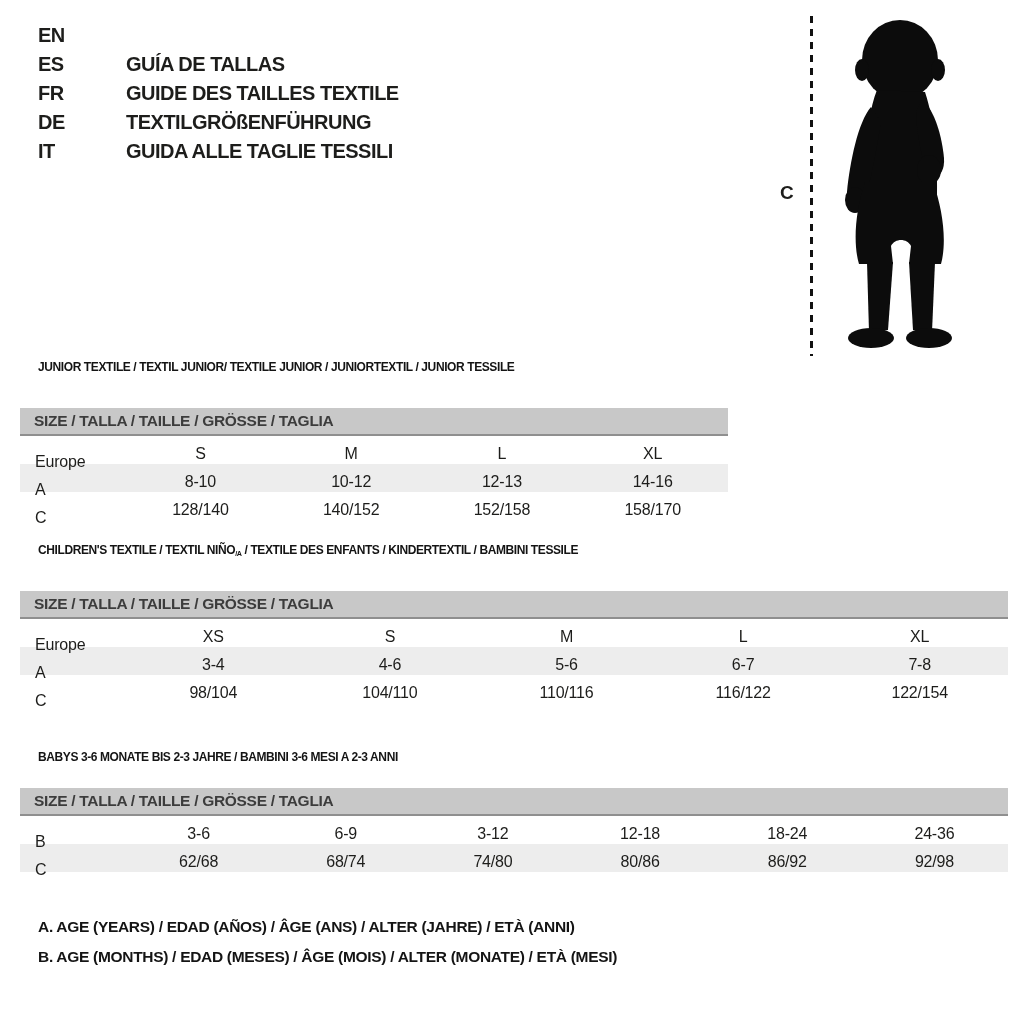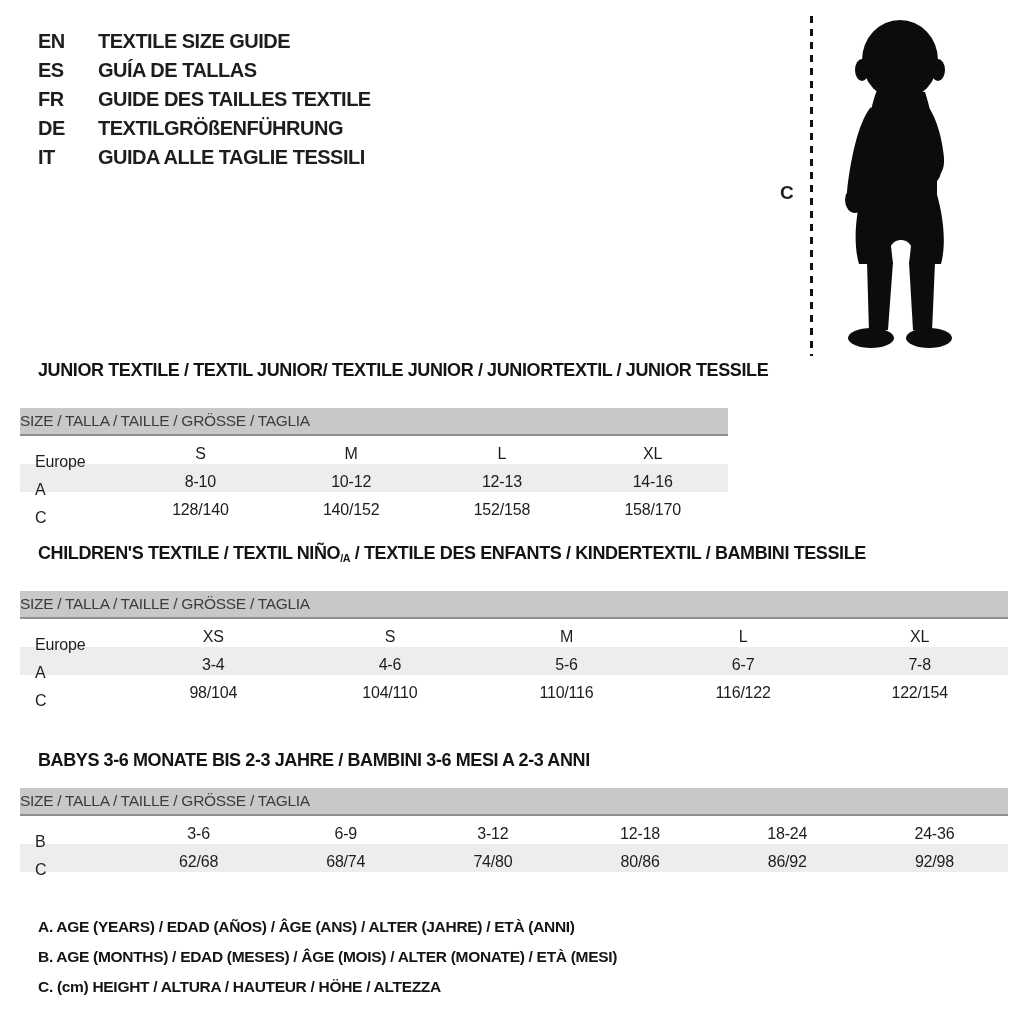--- a/index.html
+++ b/index.html
@@ -2,43 +2,43 @@
 <html><head>
 <meta charset="utf-8">
 <style>
   html,body{margin:0;padding:0;background:#ffffff;}
   .page{
     position:relative;width:1024px;height:1024px;background:#ffffff;overflow:hidden;
     font-family:"Liberation Sans",sans-serif;color:#1d1d1b;
   }
   
   .lang-list{position:absolute;left:38px;top:24px;}
-  .lang-row{display:flex;height:29px;align-items:flex-end;}
+  .lang-row{display:flex;height:29px;align-items:flex-start;gap:28px;}
   .lang-code{width:60px;font-size:20px;font-weight:700;letter-spacing:-0.5px;}
   .lang-title{font-size:20px;font-weight:700;letter-spacing:-0.5px;white-space:nowrap;}
   
   .figure{position:absolute;left:770px;top:10px;width:215px;height:356px;}
   .measure-label{position:absolute;left:10px;top:172px;font-size:19px;font-weight:700;}
   .dashed-line{
     position:absolute;left:40px;top:6px;width:3px;height:340px;
     background:repeating-linear-gradient(to bottom,#111 0 7px,transparent 7px 13px);
   }
   .silhouette{position:absolute;left:55px;top:2px;}
   
   .section-heading{
-    position:absolute;left:38px;font-size:18px;font-weight:700;
+    position:absolute;left:38px;font-size:12px;font-weight:700;
     letter-spacing:-0.4px;white-space:nowrap;color:#141414;
   }
   .sub{font-size:0.6em;vertical-align:-0.25em;}
   
   .size-table{position:absolute;left:20px;}
   .size-bar{
     height:26px;line-height:26px;background:#c8c8c8;color:#3c3c3c;
-    border-bottom:2px solid #8f8f8f;font-size:15.5px;font-weight:400;
-    letter-spacing:-0.3px;
+    border-bottom:2px solid #8f8f8f;font-size:15.5px;font-weight:700;
+    letter-spacing:-0.3px;padding-left:14px;
   }
   .t-row{display:grid;height:28px;align-items:center;font-size:16px;letter-spacing:-0.2px;}
   .t-row.striped{background:#ededed;}
   .cols-4{grid-template-columns:105px repeat(4,1fr);}
   .cols-5{grid-template-columns:105px repeat(5,1fr);}
   .cols-6{grid-template-columns:105px repeat(6,1fr);}
   .cell-label{padding-left:15px;text-align:left;margin-top:17px;}
   .cell-val{text-align:center;}
   .w-junior{width:708px;}
   .w-wide{width:988px;}
@@ -48,21 +48,20 @@
     letter-spacing:-0.3px;white-space:nowrap;color:#141414;}
 </style>
 </head>
 <body>
 
 <div class="page">
 
   <div class="lang-list">
     <div class="lang-row">
       <span class="lang-code">EN</span>
-      <span class="lang-title">TEXTILE SIZE GUIDE</span>
     </div>
     <div class="lang-row">
       <span class="lang-code">ES</span>
       <span class="lang-title">GUÍA DE TALLAS</span>
     </div>
     <div class="lang-row">
       <span class="lang-code">FR</span>
       <span class="lang-title">GUIDE DES TAILLES TEXTILE</span>
     </div>
     <div class="lang-row">
@@ -173,16 +172,15 @@
       <div class="cell-val">74/80</div>
       <div class="cell-val">80/86</div>
       <div class="cell-val">86/92</div>
       <div class="cell-val">92/98</div>
     </div>
   </div>
 
   <div class="legend">
     <div class="legend-line">A. AGE (YEARS) / EDAD (AÑOS) / ÂGE (ANS) / ALTER (JAHRE) / ETÀ (ANNI)</div>
     <div class="legend-line">B. AGE (MONTHS) / EDAD (MESES) / ÂGE (MOIS) / ALTER (MONATE) / ETÀ (MESI)</div>
-    <div class="legend-line">C. (cm) HEIGHT / ALTURA / HAUTEUR / HÖHE / ALTEZZA</div>
   </div>
 
 </div>
 
 </body></html>

